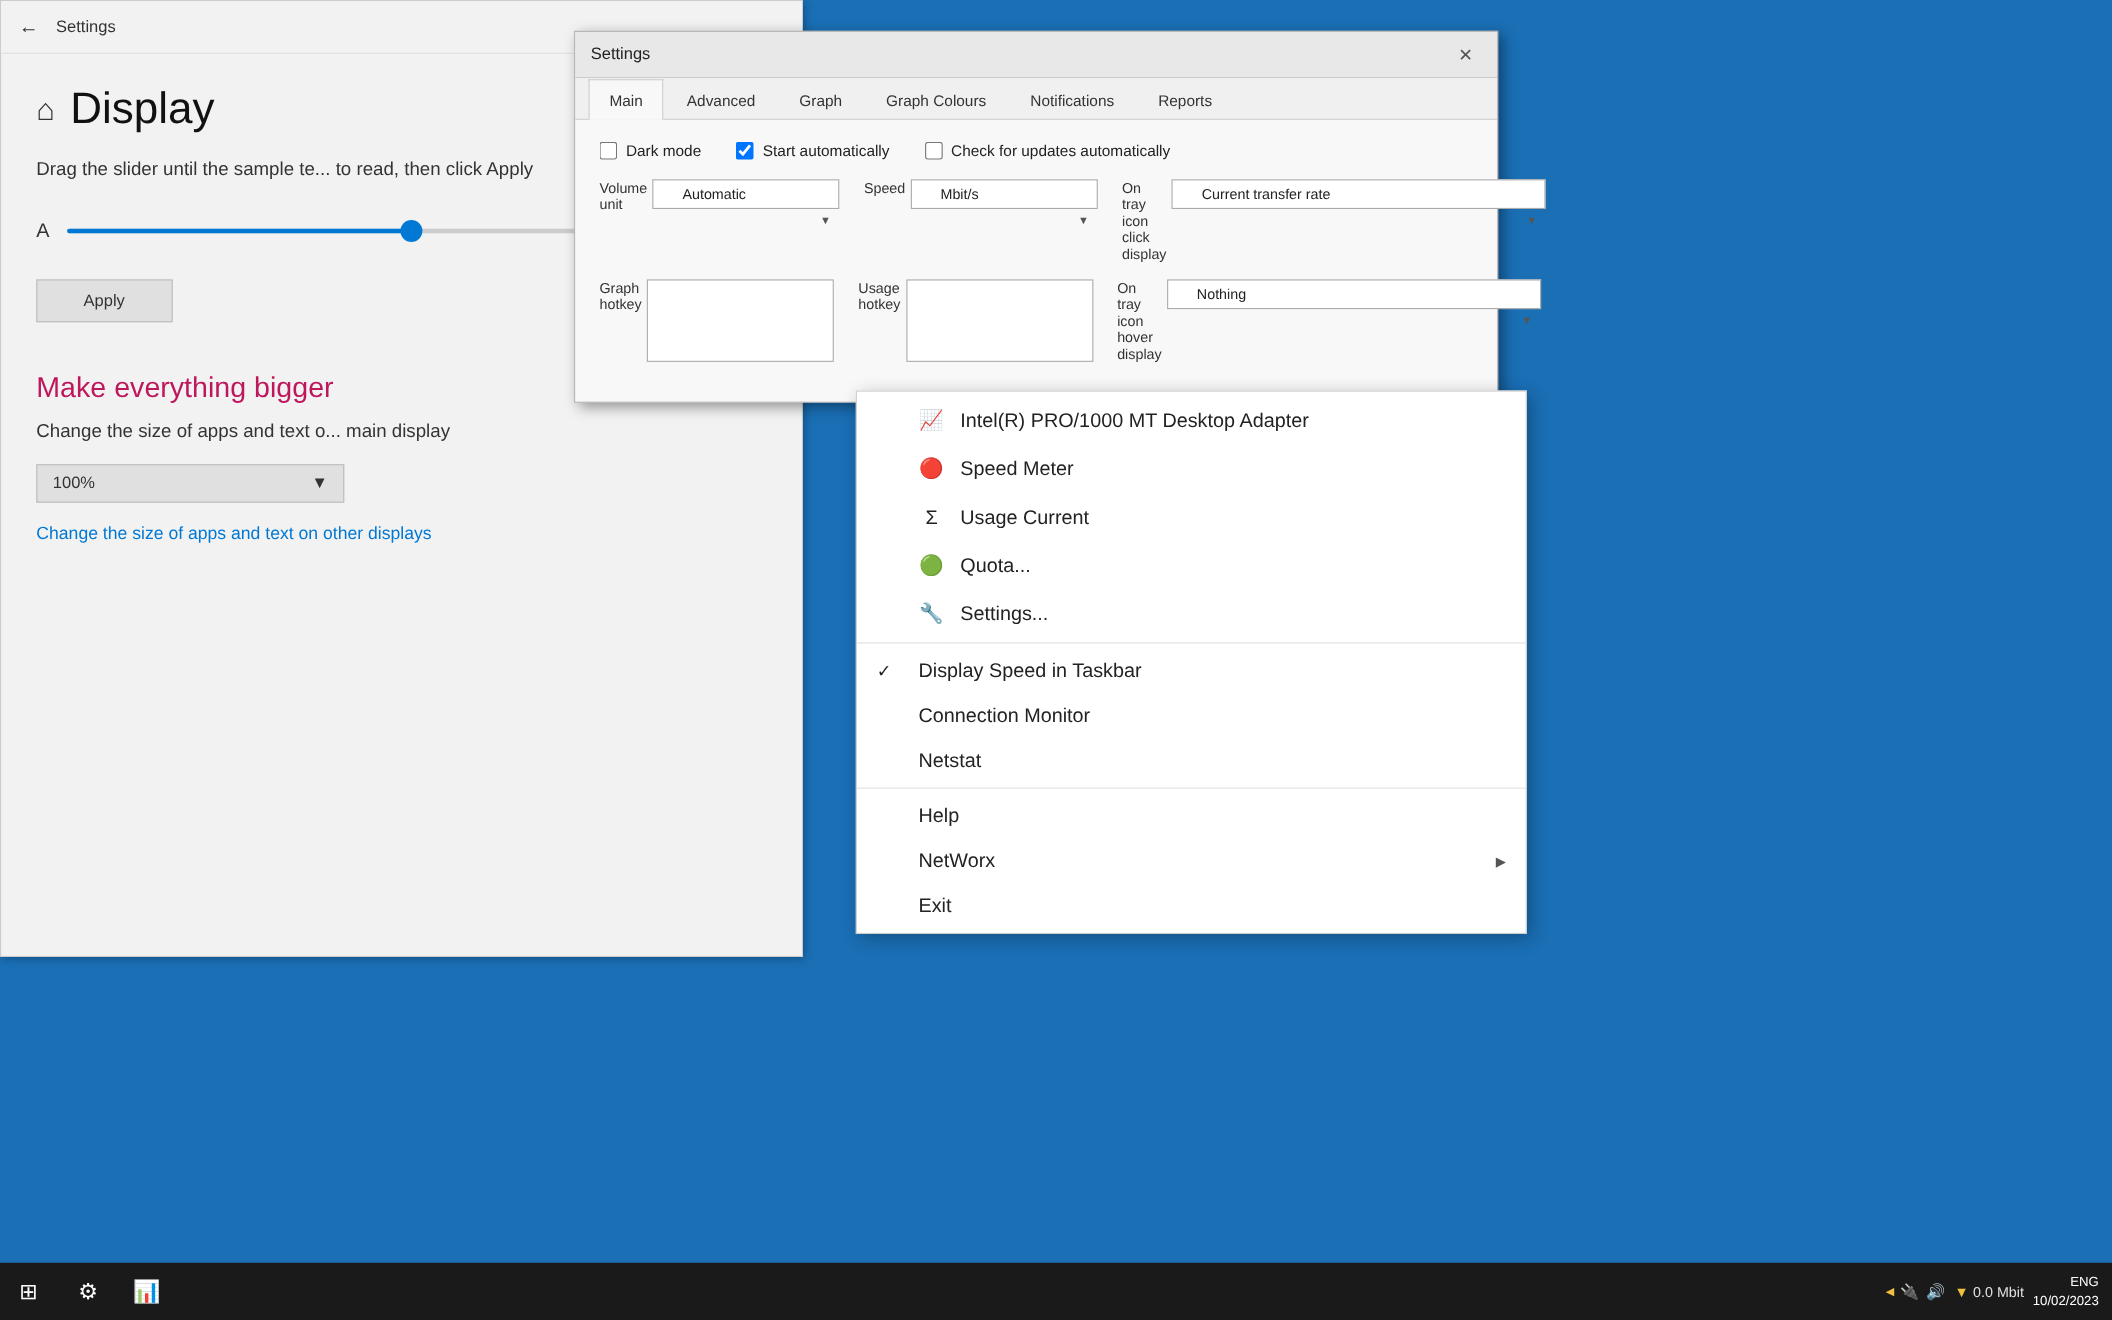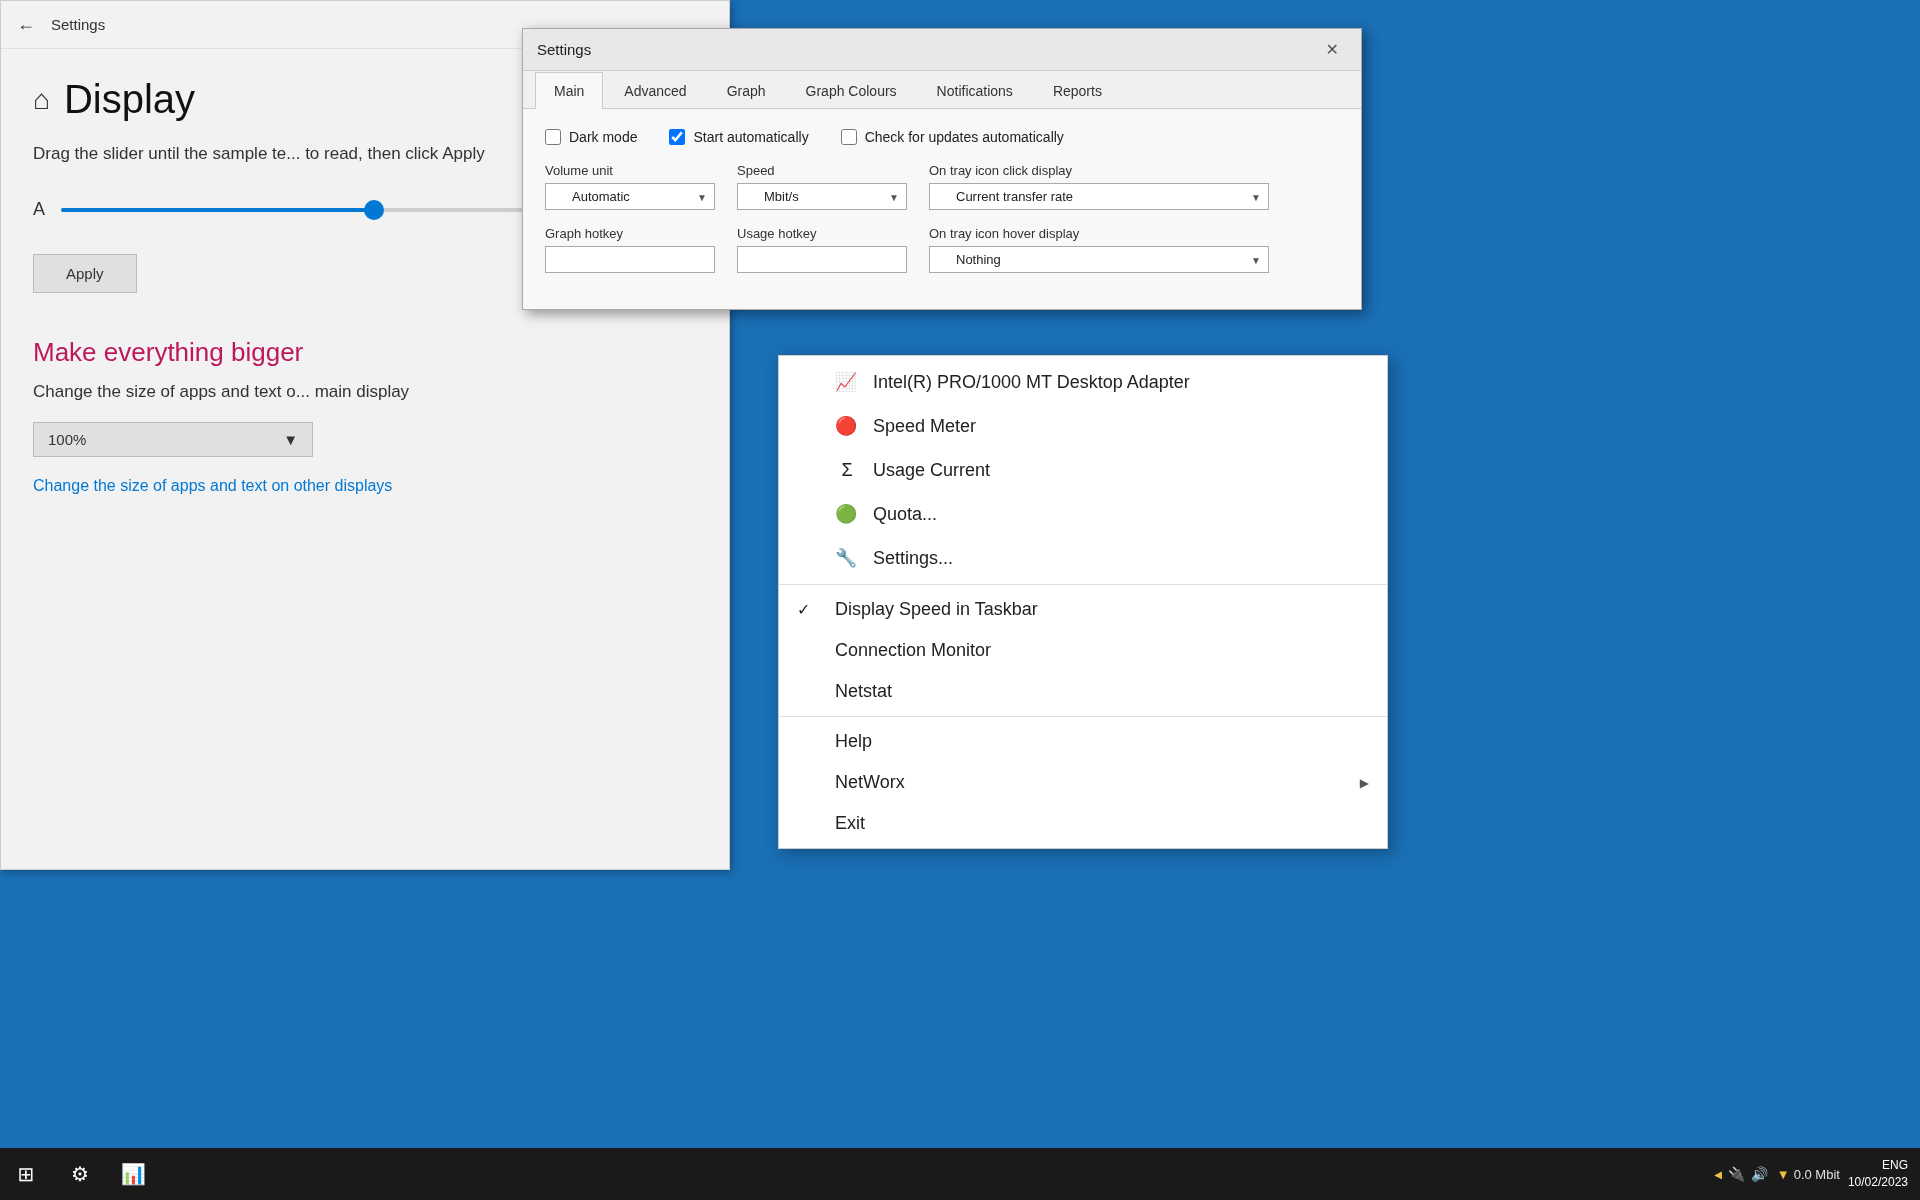--- a/index.html
+++ b/index.html
@@ -95,21 +95,21 @@
       position: absolute;
       left: calc(52% - 10px);
       top: -8px;
       width: 20px; height: 20px;
       background: #0078d4;
       border-radius: 50%;
     }
     .apply-btn {
       background: #e0e0e0;
       border: 1px solid #bbb;
-      padding: 10px 32px;
+      padding: 10px 42px;
       font-size: 15px;
       color: #333;
       cursor: pointer;
       margin-bottom: 32px;
     }
     .make-bigger-heading {
       font-size: 26px;
       font-weight: 300;
       color: #be185d;
       margin-bottom: 12px;
@@ -215,21 +215,21 @@
     .checkbox-item input[type="checkbox"] {
       width: 16px; height: 16px;
     }
     .form-row {
       display: flex;
       gap: 22px;
       margin-bottom: 16px;
     }
     .form-group {
       display: flex;
-      flex-direction: column;
+      flex-direction: row;
       gap: 5px;
     }
     .form-label {
       font-size: 13px;
       color: #333;
     }
     .form-select {
       width: 170px;
       padding: 5px 26px;
       font-size: 13px;

